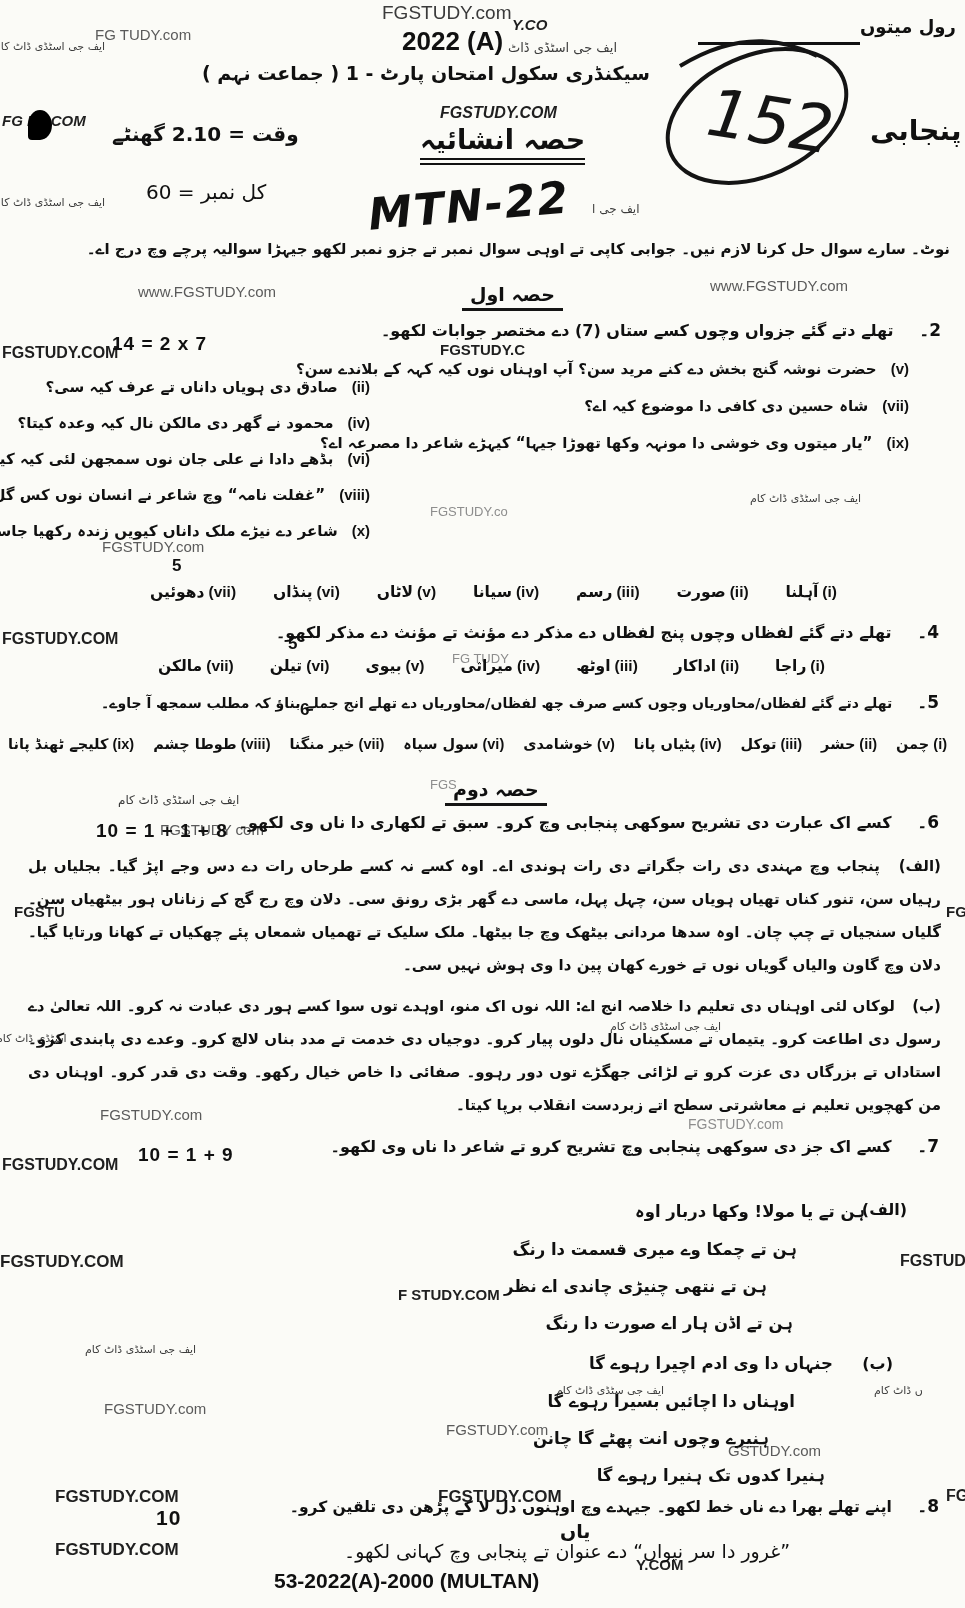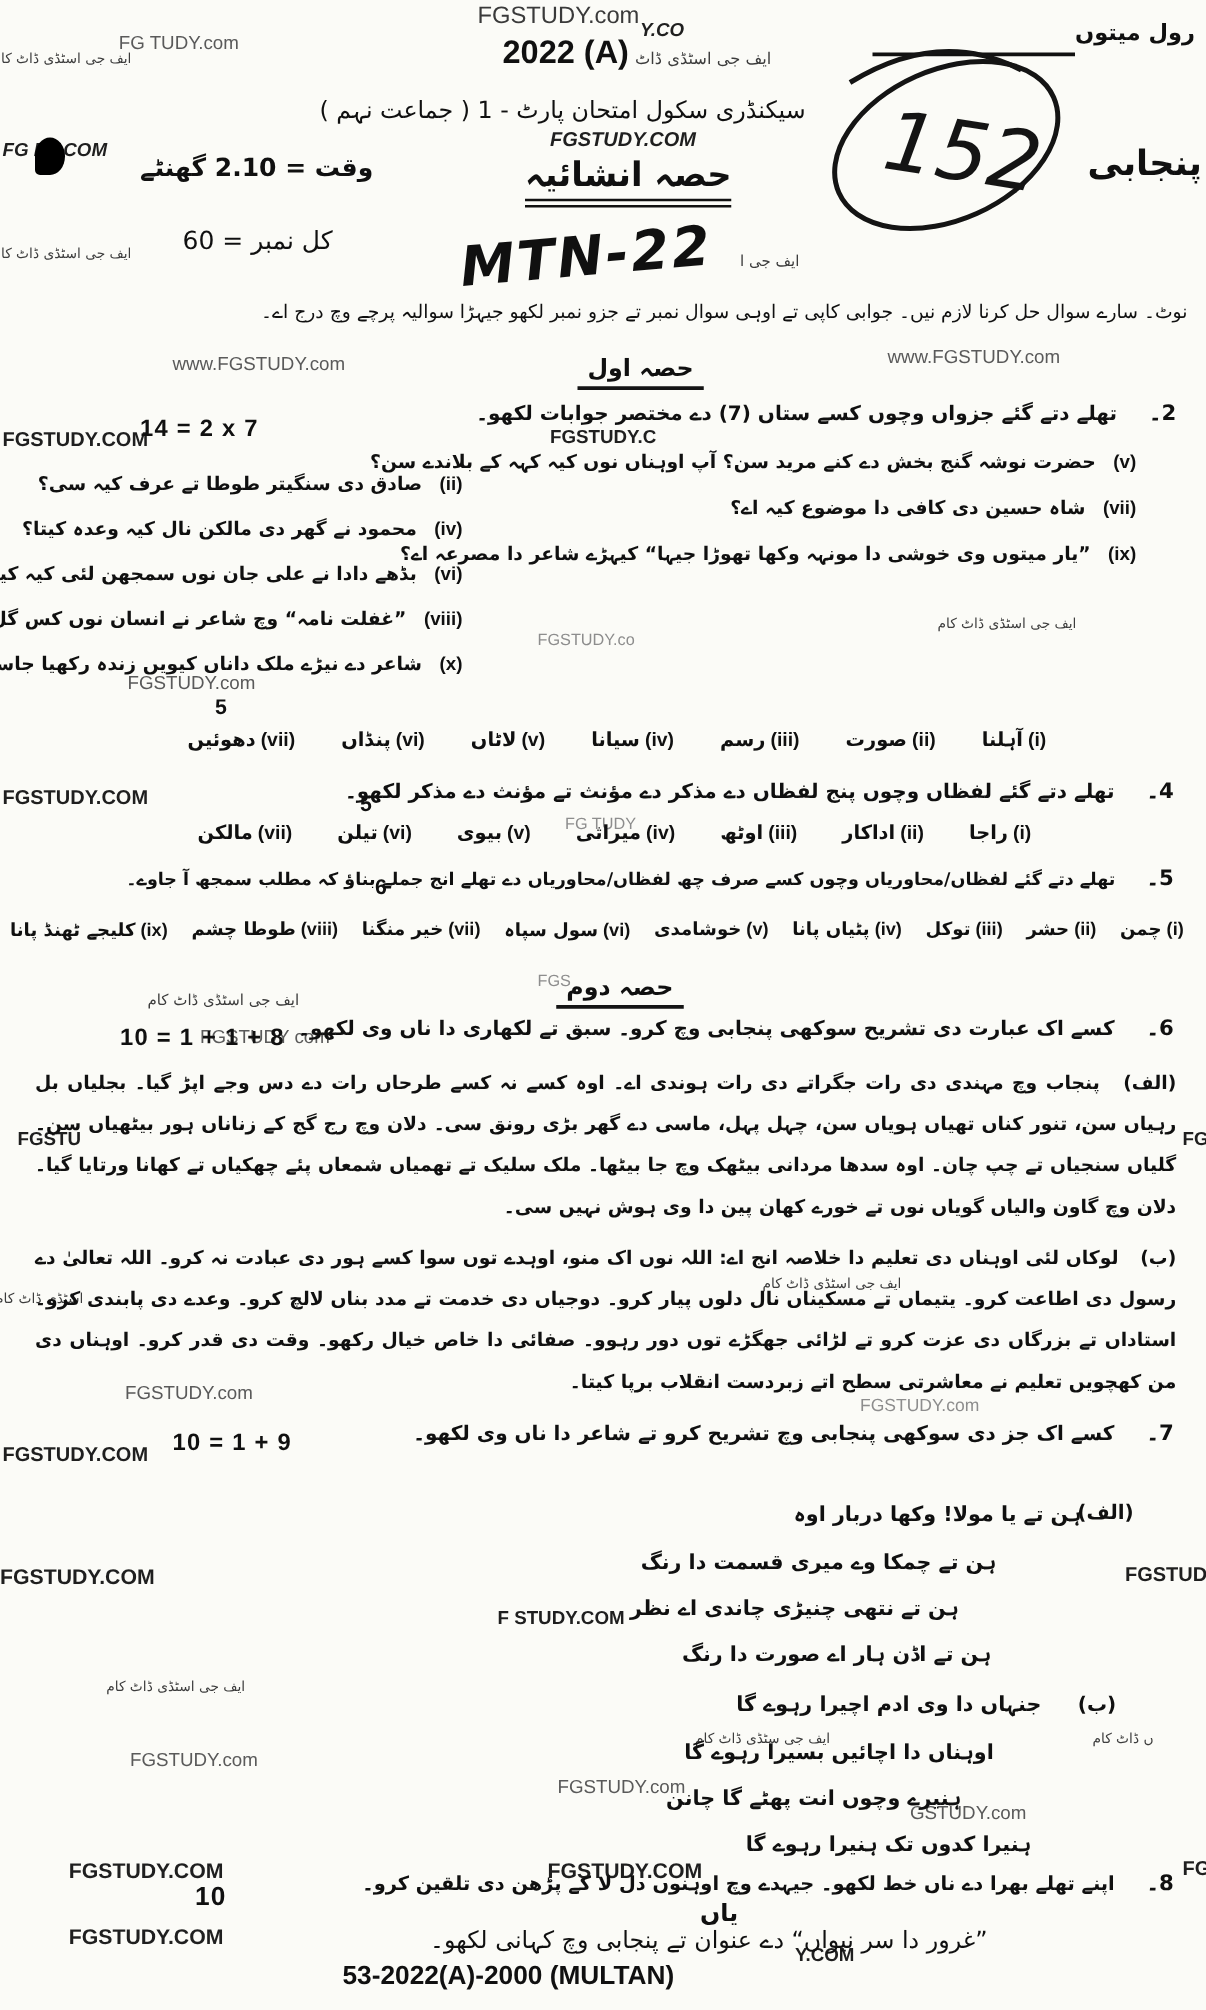--- a/index.html
+++ b/index.html
@@ -79,57 +79,57 @@
   <div class="wm md" style="left:446px;top:1421px">FGSTUDY.com</div>
   <div class="wm md" style="left:728px;top:1442px">GSTUDY.com</div>
   <div class="wm b" style="left:55px;top:1487px;font-size:17px;font-style:normal">FGSTUDY.COM</div>
   <div class="wm b" style="left:438px;top:1487px;font-size:17px;font-style:normal">FGSTUDY.COM</div>
   <div class="wm b" style="left:55px;top:1540px;font-size:17px;font-style:normal">FGSTUDY.COM</div>
   <div class="wm b" style="left:636px;top:1556px;font-size:15px;font-style:normal">Y.COM</div>
   <div class="wm b" style="left:946px;top:1487px;font-style:normal">FG</div>
 
   <div class="abs" style="left:402px;top:26px;font-size:26px;font-weight:bold;font-family:'Liberation Sans',sans-serif">2022 (A)</div>
 
-  <div class="abs ur" style="left:250px;top:76px;width:400px;text-align:center;font-size:19px;font-weight:normal;white-space:nowrap">سیکنڈری سکول امتحان پارٹ - 1 ( جماعت نہم )</div>
+  <div class="abs ur" style="left:250px;top:62px;width:400px;text-align:center;font-size:19px;font-weight:bold;white-space:nowrap">سیکنڈری سکول امتحان پارٹ - 1 ( جماعت نہم )</div>
 
   <div class="abs ur" style="left:420px;top:124px;font-size:27px;font-weight:bold;border-bottom:7px double #111;padding-bottom:3px">حصہ انشائیہ</div>
 
   <div class="abs hand" style="left:368px;top:180px;font-size:44px;transform:rotate(-5deg);letter-spacing:2px">MTN-22</div>
 
   <div class="abs ur" style="left:860px;top:16px;font-size:18px;font-weight:bold">رول میتوں</div>
   <div class="abs" style="left:698px;top:42px;width:162px;border-top:3px solid #111"></div>
 
   <div class="abs ur" style="left:870px;top:114px;font-size:28px;font-weight:bold">پنجابی</div>
 
   <svg class="abs" style="left:652px;top:14px" width="210" height="190" viewBox="0 0 210 190">
     <ellipse cx="105" cy="102" rx="94" ry="60" fill="none" stroke="#141414" stroke-width="4" transform="rotate(-24 105 102)"></ellipse>
     <path d="M28 52 Q100 8 165 42" fill="none" stroke="#141414" stroke-width="4"></path>
     <text x="56" y="128" font-size="66" font-style="italic" fill="#141414" transform="rotate(9 105 102)">152</text>
   </svg>
 
   <div class="abs ur" style="left:112px;top:122px;font-size:20px;font-weight:bold">وقت  =  2.10 گھنٹے</div>
   <div class="abs ur" style="left:146px;top:180px;font-size:20px;font-weight:normal">کل نمبر  =  60</div>
 
-  <div class="abs ur" style="left:18px;top:240px;width:932px;font-size:15px;font-weight:normal;white-space:nowrap">نوٹ۔ سارے سوال حل کرنا لازم نیں۔ جوابی کاپی تے اوہی سوال نمبر تے جزو نمبر لکھو جیہڑا سوالیہ پرچے وچ درج اے۔</div>
+  <div class="abs ur" style="left:18px;top:240px;width:932px;font-size:15px;font-weight:bold;white-space:nowrap">نوٹ۔ سارے سوال حل کرنا لازم نیں۔ جوابی کاپی تے اوہی سوال نمبر تے جزو نمبر لکھو جیہڑا سوالیہ پرچے وچ درج اے۔</div>
 
   <div class="sechead" style="left:462px;top:283px">حصہ اول</div>
 
   <div class="qhead" style="right:24px;top:320px">
     <span class="qnum">2۔</span>
     <span>تھلے دتے گئے جزواں وچوں کسے ستاں (7) دے مختصر جوابات لکھو۔</span>
   </div>
   <div class="marks" style="left:112px;top:333px;font-size:19px">14 = 2 x 7</div>
 
   <div class="abs" style="right:56px;top:360px;width:510px">
     <div class="p2"><span class="lbl">(v)</span><span>حضرت نوشہ گنج بخش دے کنے مرید سن؟ آپ اوہناں نوں کیہ کہہ کے بلاندے سن؟</span></div>
     <div class="p2"><span class="lbl">(vii)</span><span>شاہ حسین دی کافی دا موضوع کیہ اے؟</span></div>
     <div class="p2"><span class="lbl">(ix)</span><span>”یار میتوں وی خوشی دا مونہہ وکھا تھوڑا جیہا“ کیہڑے شاعر دا مصرعہ اے؟</span></div>
   </div>
   <div class="abs" style="left:10px;top:378px;width:360px">
-    <div class="p2" style="height:36px"><span class="lbl">(ii)</span><span>صادق دی سنگیتر طوطا تے عرف کیہ سی؟</span></div>
+    <div class="p2" style="height:36px"><span class="lbl">(ii)</span><span>صادق دی ہویاں داناں تے عرف کیہ سی؟</span></div>
     <div class="p2" style="height:36px"><span class="lbl">(iv)</span><span>محمود نے گھر دی مالکن نال کیہ وعدہ کیتا؟</span></div>
     <div class="p2" style="height:36px"><span class="lbl">(vi)</span><span>بڈھے دادا نے علی جان نوں سمجھن لئی کیہ کیہا؟</span></div>
     <div class="p2" style="height:36px"><span class="lbl">(viii)</span><span>”غفلت نامہ“ وچ شاعر نے انسان نوں کس گل دی پکی کیتی اے؟</span></div>
     <div class="p2" style="height:36px"><span class="lbl">(x)</span><span>شاعر دے نیڑے ملک داناں کیویں زندہ رکھیا جاسکدا اے؟</span></div>
   </div>
 
   <div class="marks" style="left:172px;top:556px;font-size:17px">5</div>
   <div class="words" style="left:150px;right:128px;top:583px">
     <span class="w"><span class="lbl">(i)</span><span>آہلنا</span></span>
     <span class="w"><span class="lbl">(ii)</span><span>صورت</span></span>

